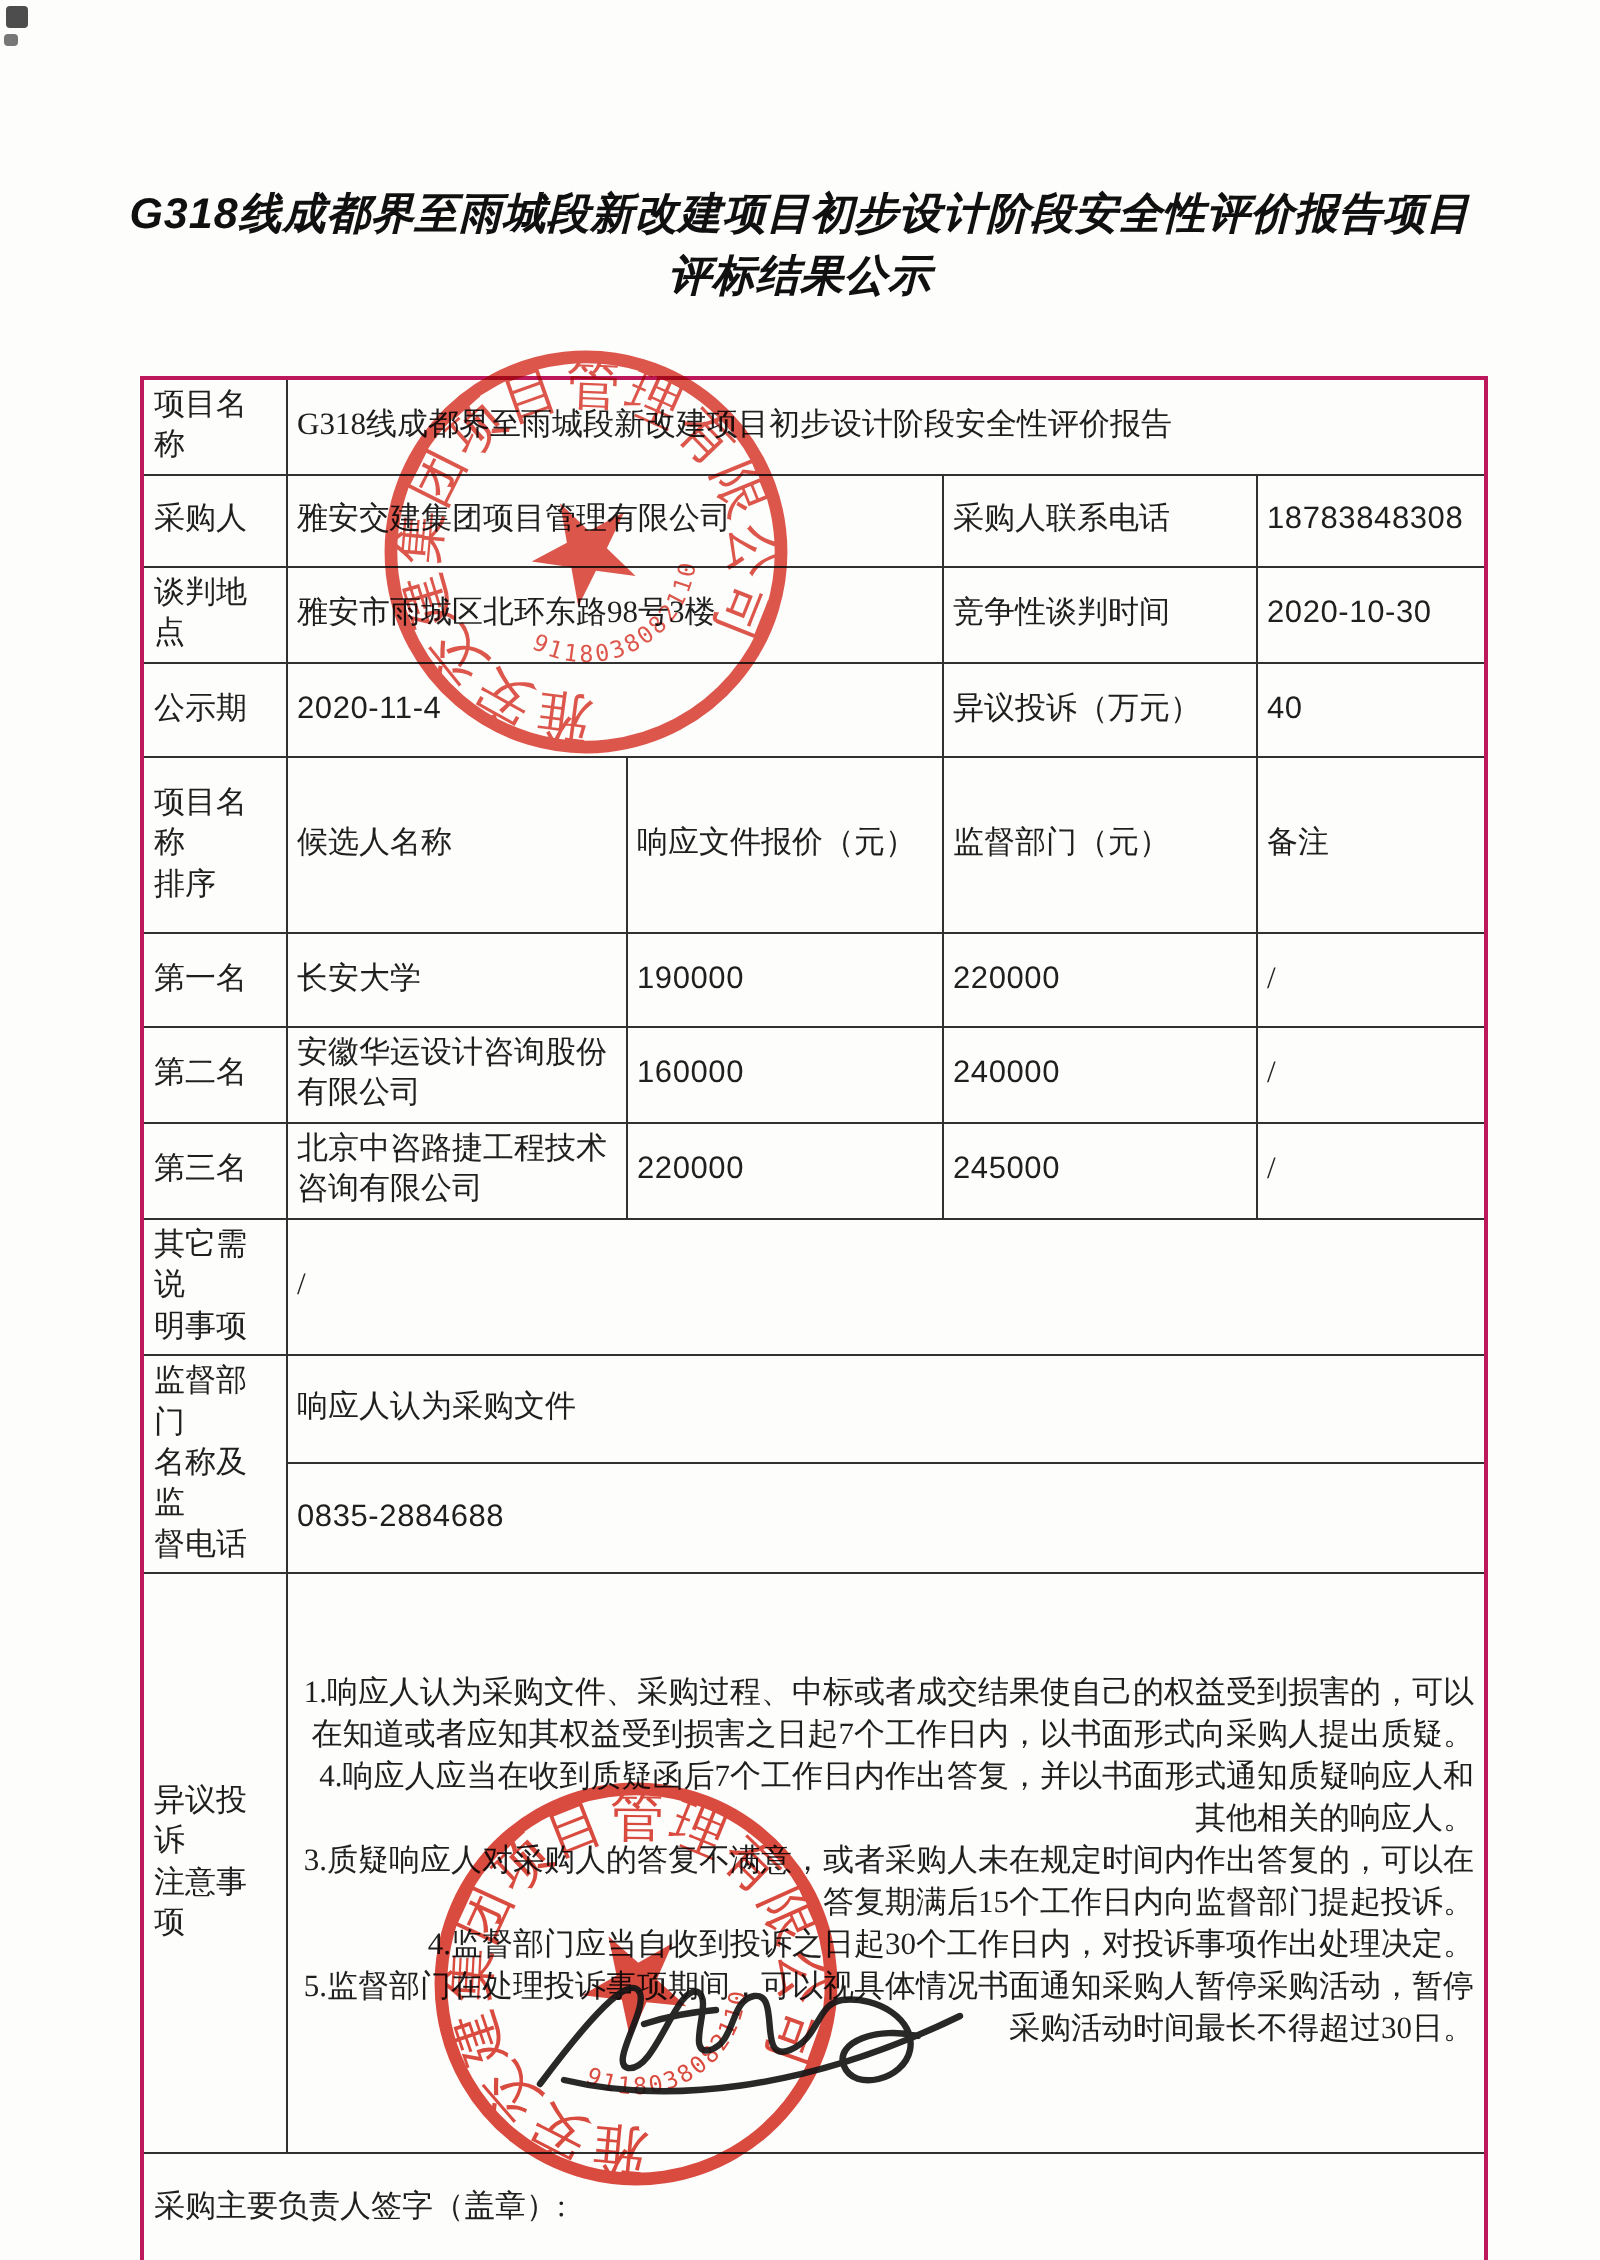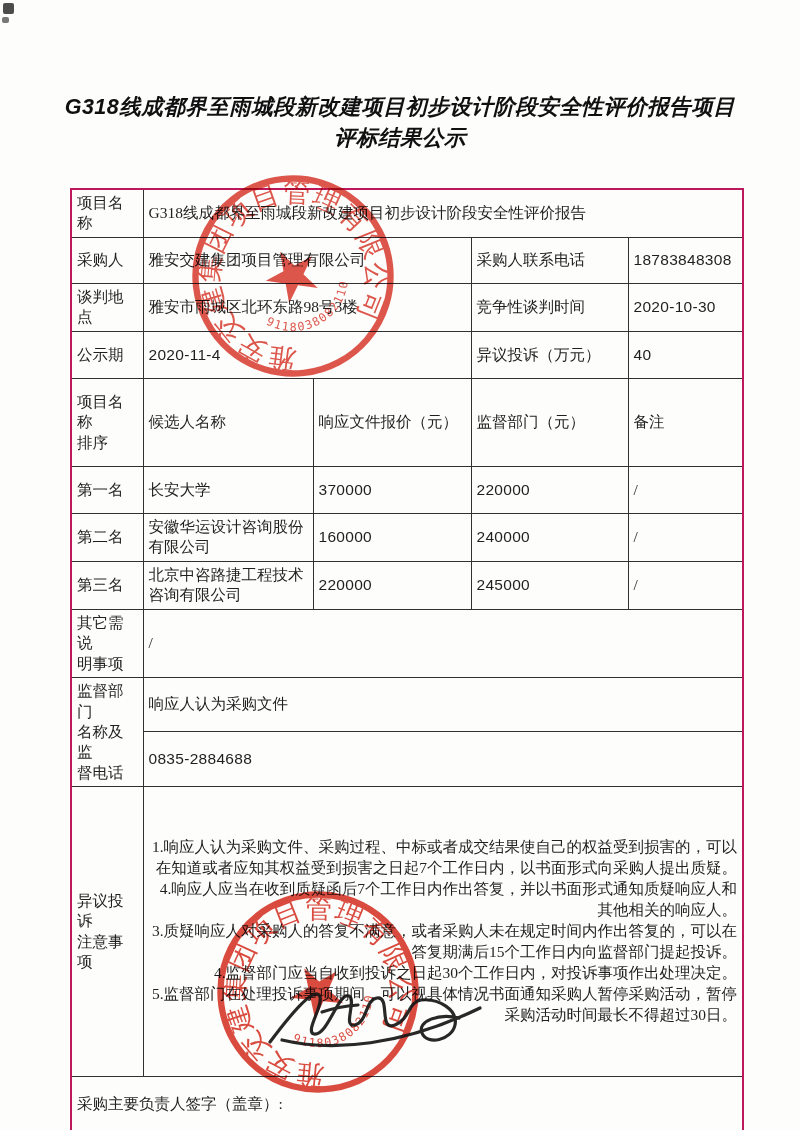--- a/index.html
+++ b/index.html
@@ -85,21 +85,21 @@
     <td class="lab pre">项目名称
 排序</td>
     <td class="l">候选人名称</td>
     <td class="c">响应文件报价（元）</td>
     <td class="c">监督部门（元）</td>
     <td class="c">备注</td>
   </tr>
   <tr style="height:47px">
     <td class="lab">第一名</td>
     <td class="l">长安大学</td>
-    <td class="c num">370000</td>
+    <td class="c num">190000</td>
     <td class="c num">220000</td>
     <td class="c">/</td>
   </tr>
   <tr style="height:48px">
     <td class="lab">第二名</td>
     <td class="l">安徽华运设计咨询股份有限公司</td>
     <td class="c num">160000</td>
     <td class="c num">240000</td>
     <td class="c">/</td>
   </tr>

